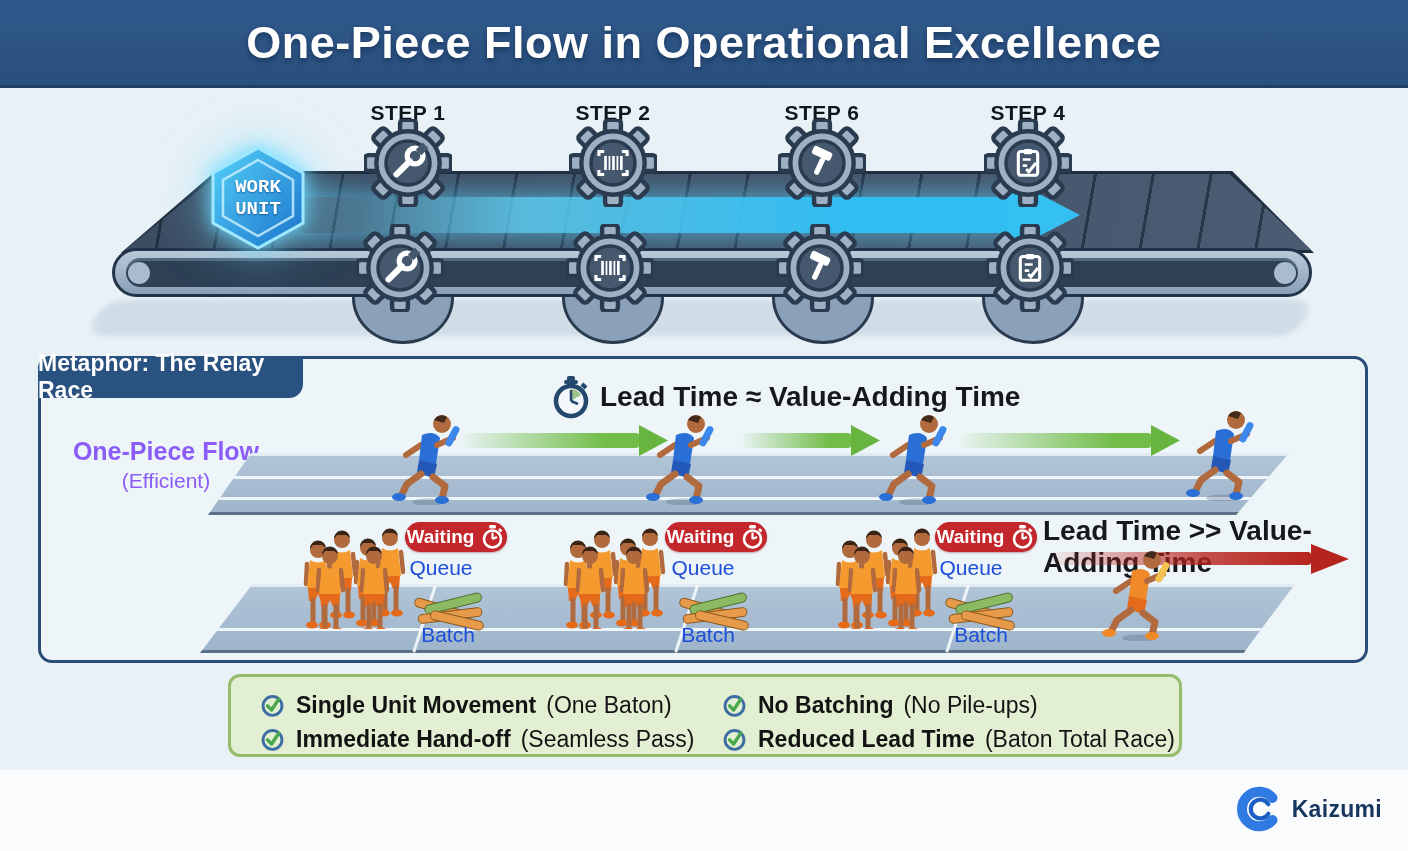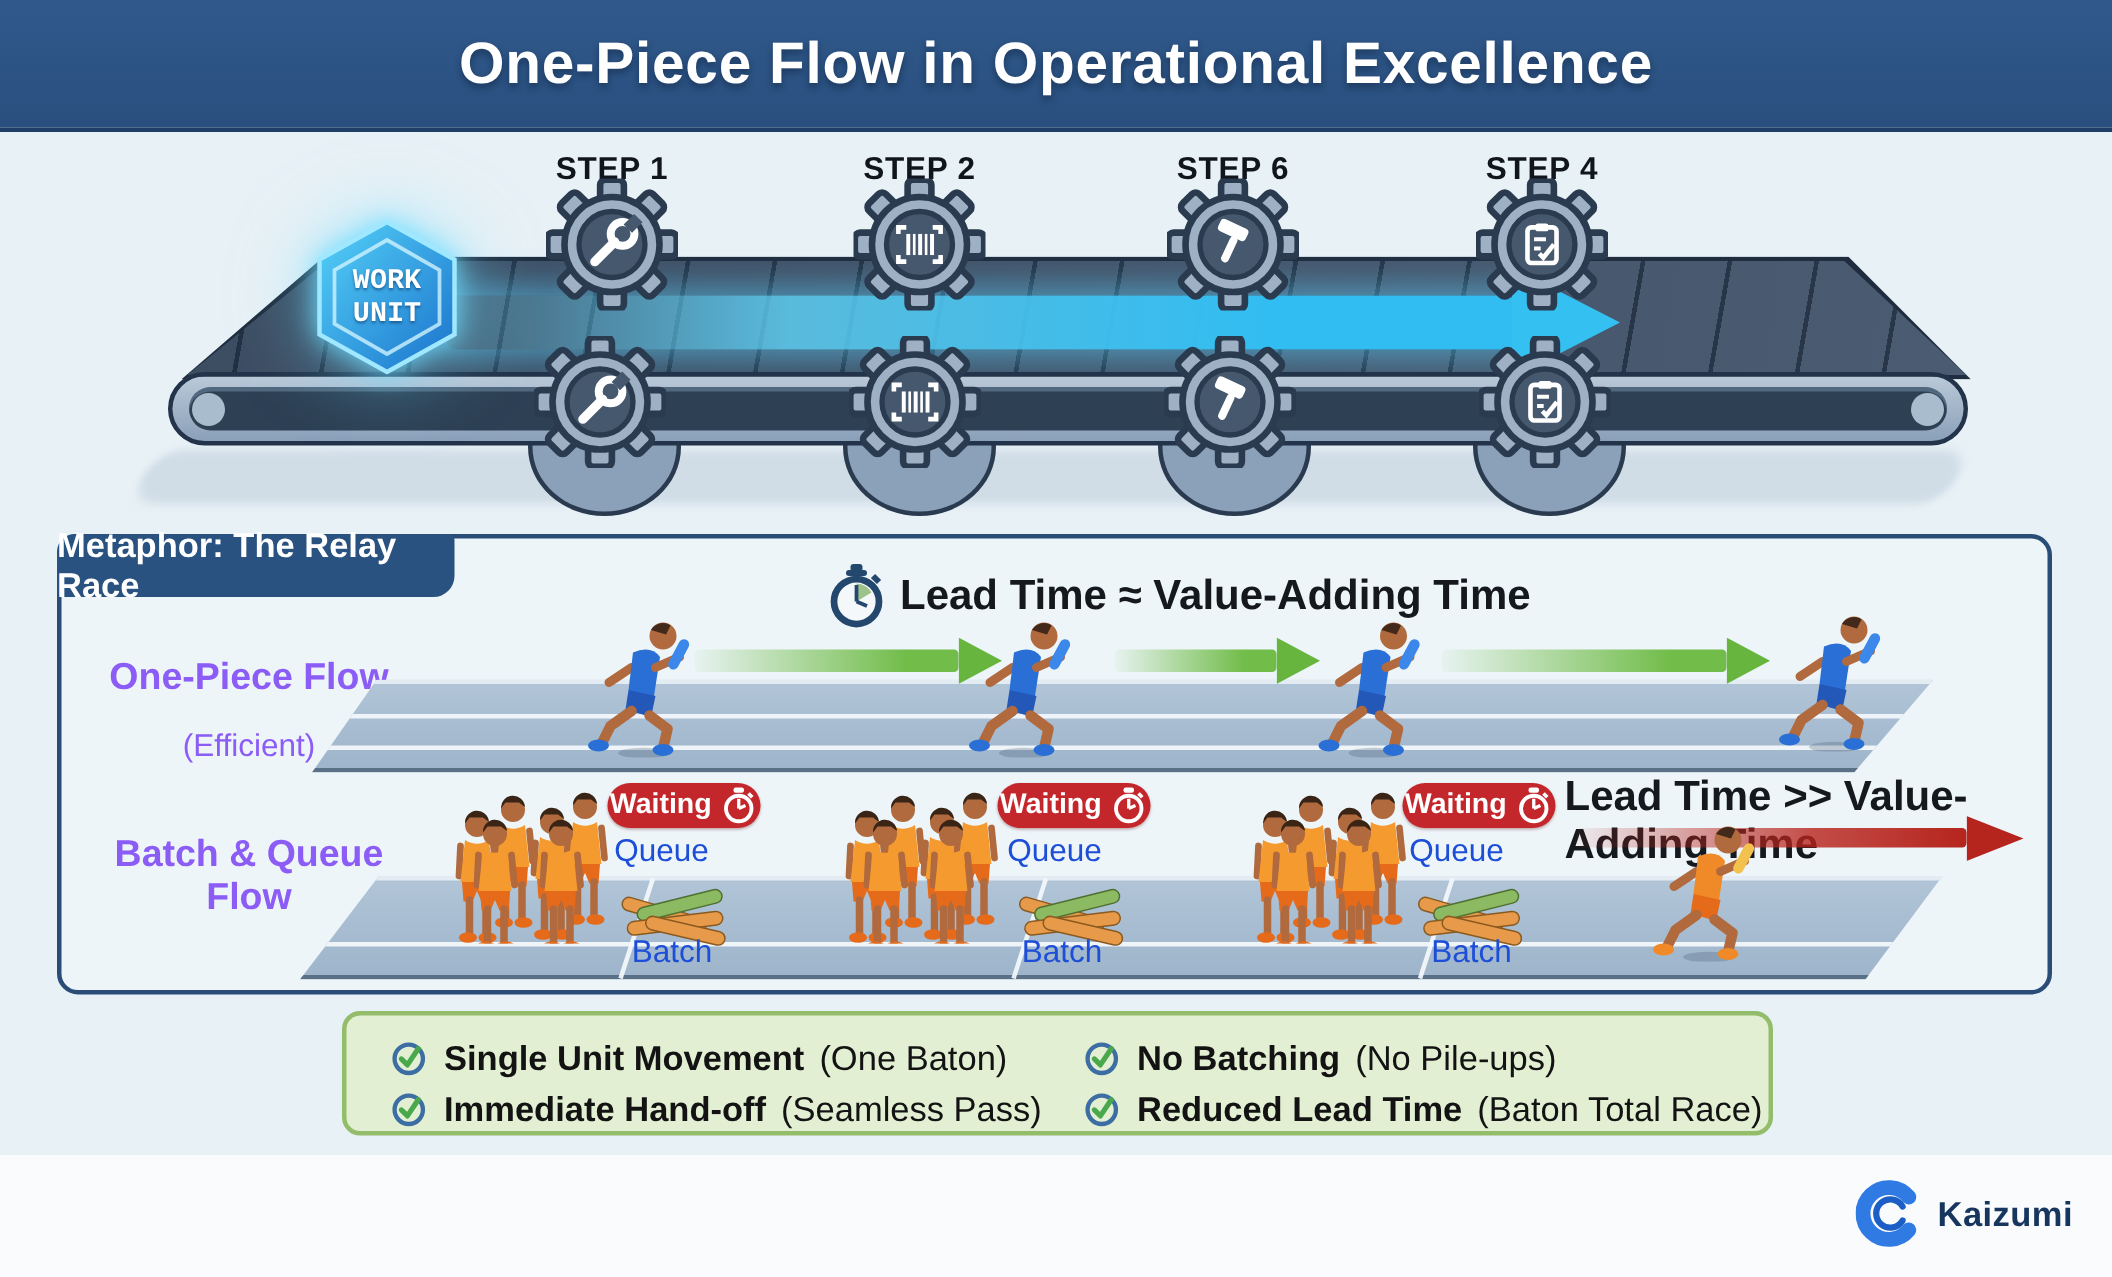--- a/index.html
+++ b/index.html
@@ -3,21 +3,21 @@
 <meta charset="utf-8">
 <style>
   html,body{margin:0;padding:0;background:#dde7ee;}
   .canvas{position:relative;width:1408px;height:851px;overflow:hidden;background:#e8f1f6;
           font-family:"Liberation Sans",sans-serif;}
 
   
   .banner{position:absolute;left:0;top:0;width:1408px;height:85px;
           background:linear-gradient(#30598b,#294f7e);border-bottom:3px solid #1f3f66;
           display:flex;align-items:center;justify-content:center;}
-  .banner h1{margin:0;color:#fff;font-size:39px;font-weight:bold;letter-spacing:.5px;
+  .banner h1{margin:0;color:#fff;font-size:45px;font-weight:bold;letter-spacing:.5px;
              text-shadow:0 3px 5px rgba(8,24,48,.45);}
 
   
   .step-label{position:absolute;top:101px;width:140px;text-align:center;
               font-size:21px;font-weight:bold;color:#10161c;letter-spacing:.5px;}
   .belt-shadow{position:absolute;left:95px;top:300px;width:1210px;height:36px;
                background:#ccd9e4;border-radius:26px;transform:skewX(-28deg);
                filter:blur(3px);opacity:.85;}
   .housing{position:absolute;background:#9db0c4;border:3px solid #2b3b4f;border-radius:50%;}
   .housing.bottom{background:#8ba1ba;}
@@ -50,21 +50,21 @@
   
   .panel{position:absolute;left:38px;top:356px;width:1330px;height:307px;background:#edf5f9;
          border:3px solid #2a4d78;border-radius:14px;box-sizing:border-box;}
   .panel-title{position:absolute;left:-3px;top:-3px;width:265px;height:42px;background:#2a5280;
          border-radius:12px 4px 14px 4px;display:flex;align-items:center;justify-content:center;
          color:#fff;font-weight:bold;font-size:23px;}
   .caption{position:absolute;display:flex;align-items:center;gap:9px;
            font-size:28px;font-weight:bold;color:#15191d;}
   .rowlabel{position:absolute;width:240px;text-align:center;color:#8b5cf6;}
   .rowlabel .big{font-size:25px;font-weight:bold;}
-  .rowlabel .sub{font-size:21px;margin-top:20px;}
+  .rowlabel .sub{font-size:21px;margin-top:3px;}
   .track{position:absolute;background:linear-gradient(#b2c5d8,#9db4ca);}
   .t1{left:167px;top:94px;width:1081px;height:62px;clip-path:polygon(4% 0,100% 0,95.1% 100%,0 100%);}
   .t2{left:159px;top:225px;width:1095px;height:69px;clip-path:polygon(4.8% 0,100% 0,95.3% 100%,0 100%);}
   .lane{position:absolute;left:0;right:0;height:3px;background:rgba(244,249,252,.92);}
   .lane.topedge{background:#e3ecf3;}
   .lane.botedge{background:#5a7086;}
   .diag{position:absolute;width:3px;height:70px;background:rgba(244,249,252,.92);
         transform:rotate(18deg);top:225px;}
   .garrow-shaft{position:absolute;height:15px;top:74px;border-radius:3px;
         background:linear-gradient(90deg,rgba(120,195,80,.05),#72bd4a 80%);}
@@ -310,21 +310,20 @@
         <use href="#runner-run"></use>
       </svg>
     <svg class="runner-svg" style="left:837px;top:46px;--skin:#b06a3e;--jersey:#2a6fd6;--shorts:#2358b8;--shoe:#2a6fd6;--baton:#3c87ea" viewBox="0 0 80 100">
         <use href="#runner-run"></use>
       </svg>
     <svg class="runner-svg" style="left:1144px;top:42px;--skin:#b06a3e;--jersey:#2a6fd6;--shorts:#2358b8;--shoe:#2a6fd6;--baton:#3c87ea" viewBox="0 0 80 100">
         <use href="#runner-run"></use>
       </svg>
 
     <div class="rowlabel" style="left:5px;top:196px">
-      <div class="big">Batch &amp; Queue Flow</div>
     </div>
 
     <div class="track t2">
       <div class="lane topedge" style="top:0"></div>
       <div class="lane" style="top:44px"></div>
       <div class="lane botedge" style="bottom:0"></div>
     </div>
     <div class="diag" style="left:382px"></div>
     <div class="diag" style="left:644px"></div>
     <div class="diag" style="left:915px"></div>

